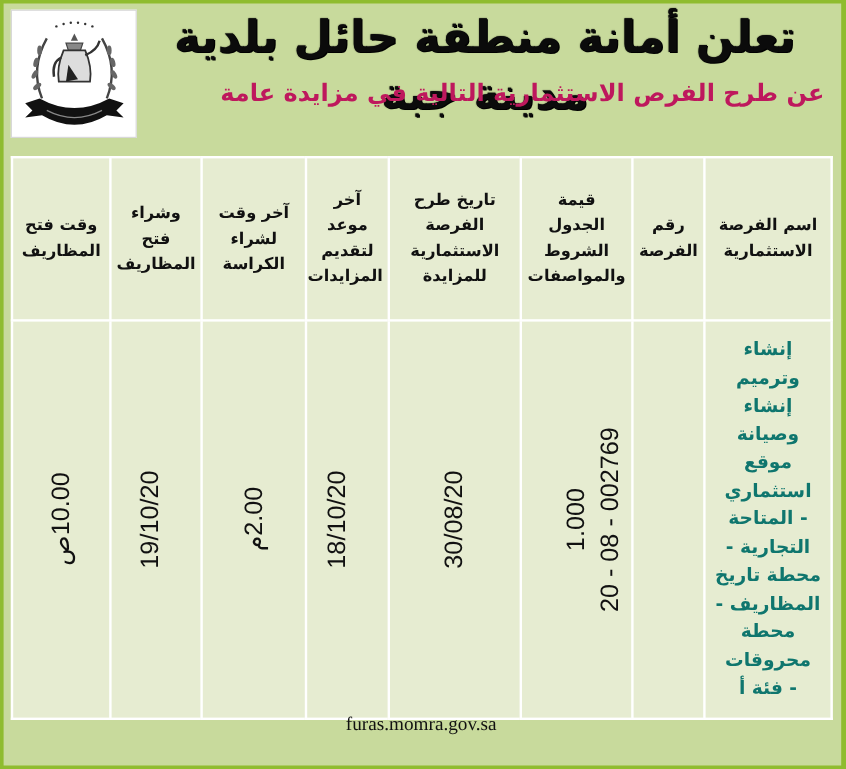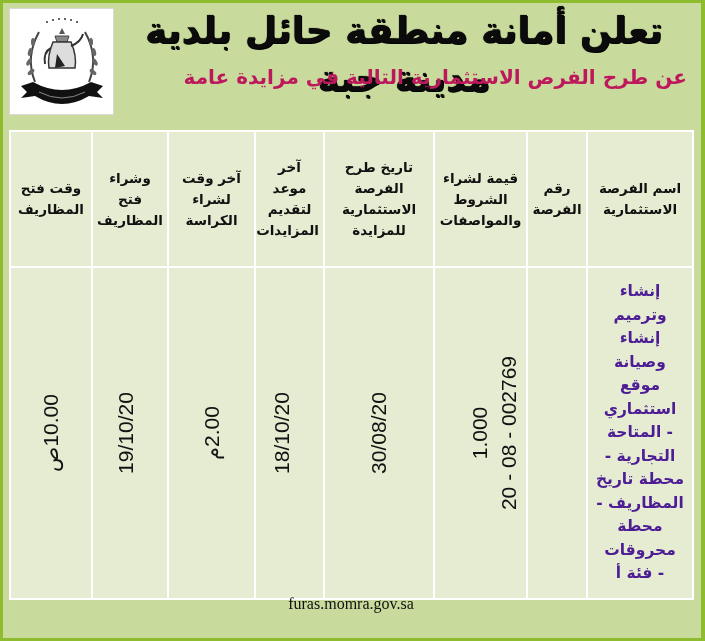--- a/index.html
+++ b/index.html
@@ -58,21 +58,21 @@
     display: inline-block;
     transform: rotate(-90deg);
     white-space: nowrap;
     font-family: "Liberation Sans", sans-serif;
     font-size: 21px; color: #111;
     direction: ltr;
   }
   .vert.ar { direction: rtl; }
   td.name-cell {
     font-weight: bold; font-size: 15.5px; line-height: 23.5px;
-    padding: 12px 4px; color: #4c1d95; vertical-align: middle;
+    padding: 12px 4px; color: #0f766e; vertical-align: middle;
   }
   .name-line { display: block; }
 
   .footer {
     position: absolute; left: 6px; right: 8px; top: 590px;
     text-align: center; font-weight: bold; font-size: 11.5px; line-height: 22px;
     color: #111;
   }
   .footer .url {
     font-family: "Liberation Serif", serif; font-weight: normal; font-size: 16px;
@@ -133,21 +133,21 @@
         <col style="width:110px">
         <col style="width:69px">
         <col style="width:87px">
         <col style="width:76px">
         <col style="width:82px">
       </colgroup>
       <thead>
         <tr>
           <th>اسم الفرصة الاستثمارية</th>
           <th>رقم الفرصة</th>
-          <th>قيمة لشراء الشروط والمواصفات</th>
+          <th>قيمة الجدول الشروط والمواصفات</th>
           <th>تاريخ طرح الفرصة الاستثمارية للمزايدة</th>
           <th>آخر موعد لتقديم المزايدات</th>
           <th>آخر وقت لشراء الكراسة</th>
           <th>وشراء فتح المظاريف</th>
           <th>وقت فتح المظاريف</th>
         </tr>
       </thead>
       <tbody>
         <tr>
           <td class="body-cell name-cell">

